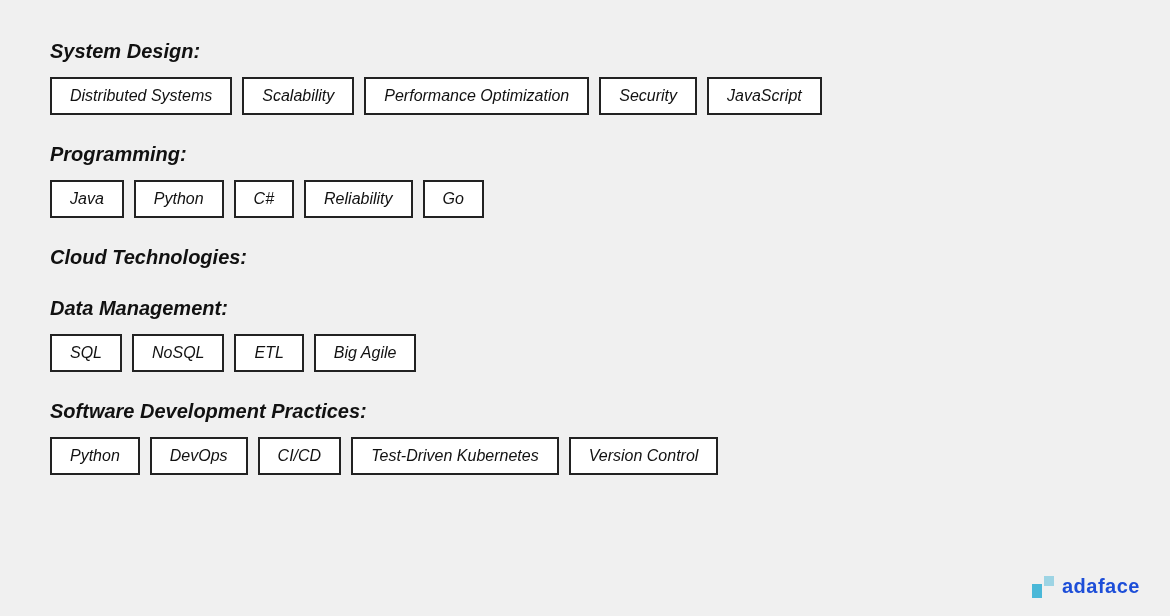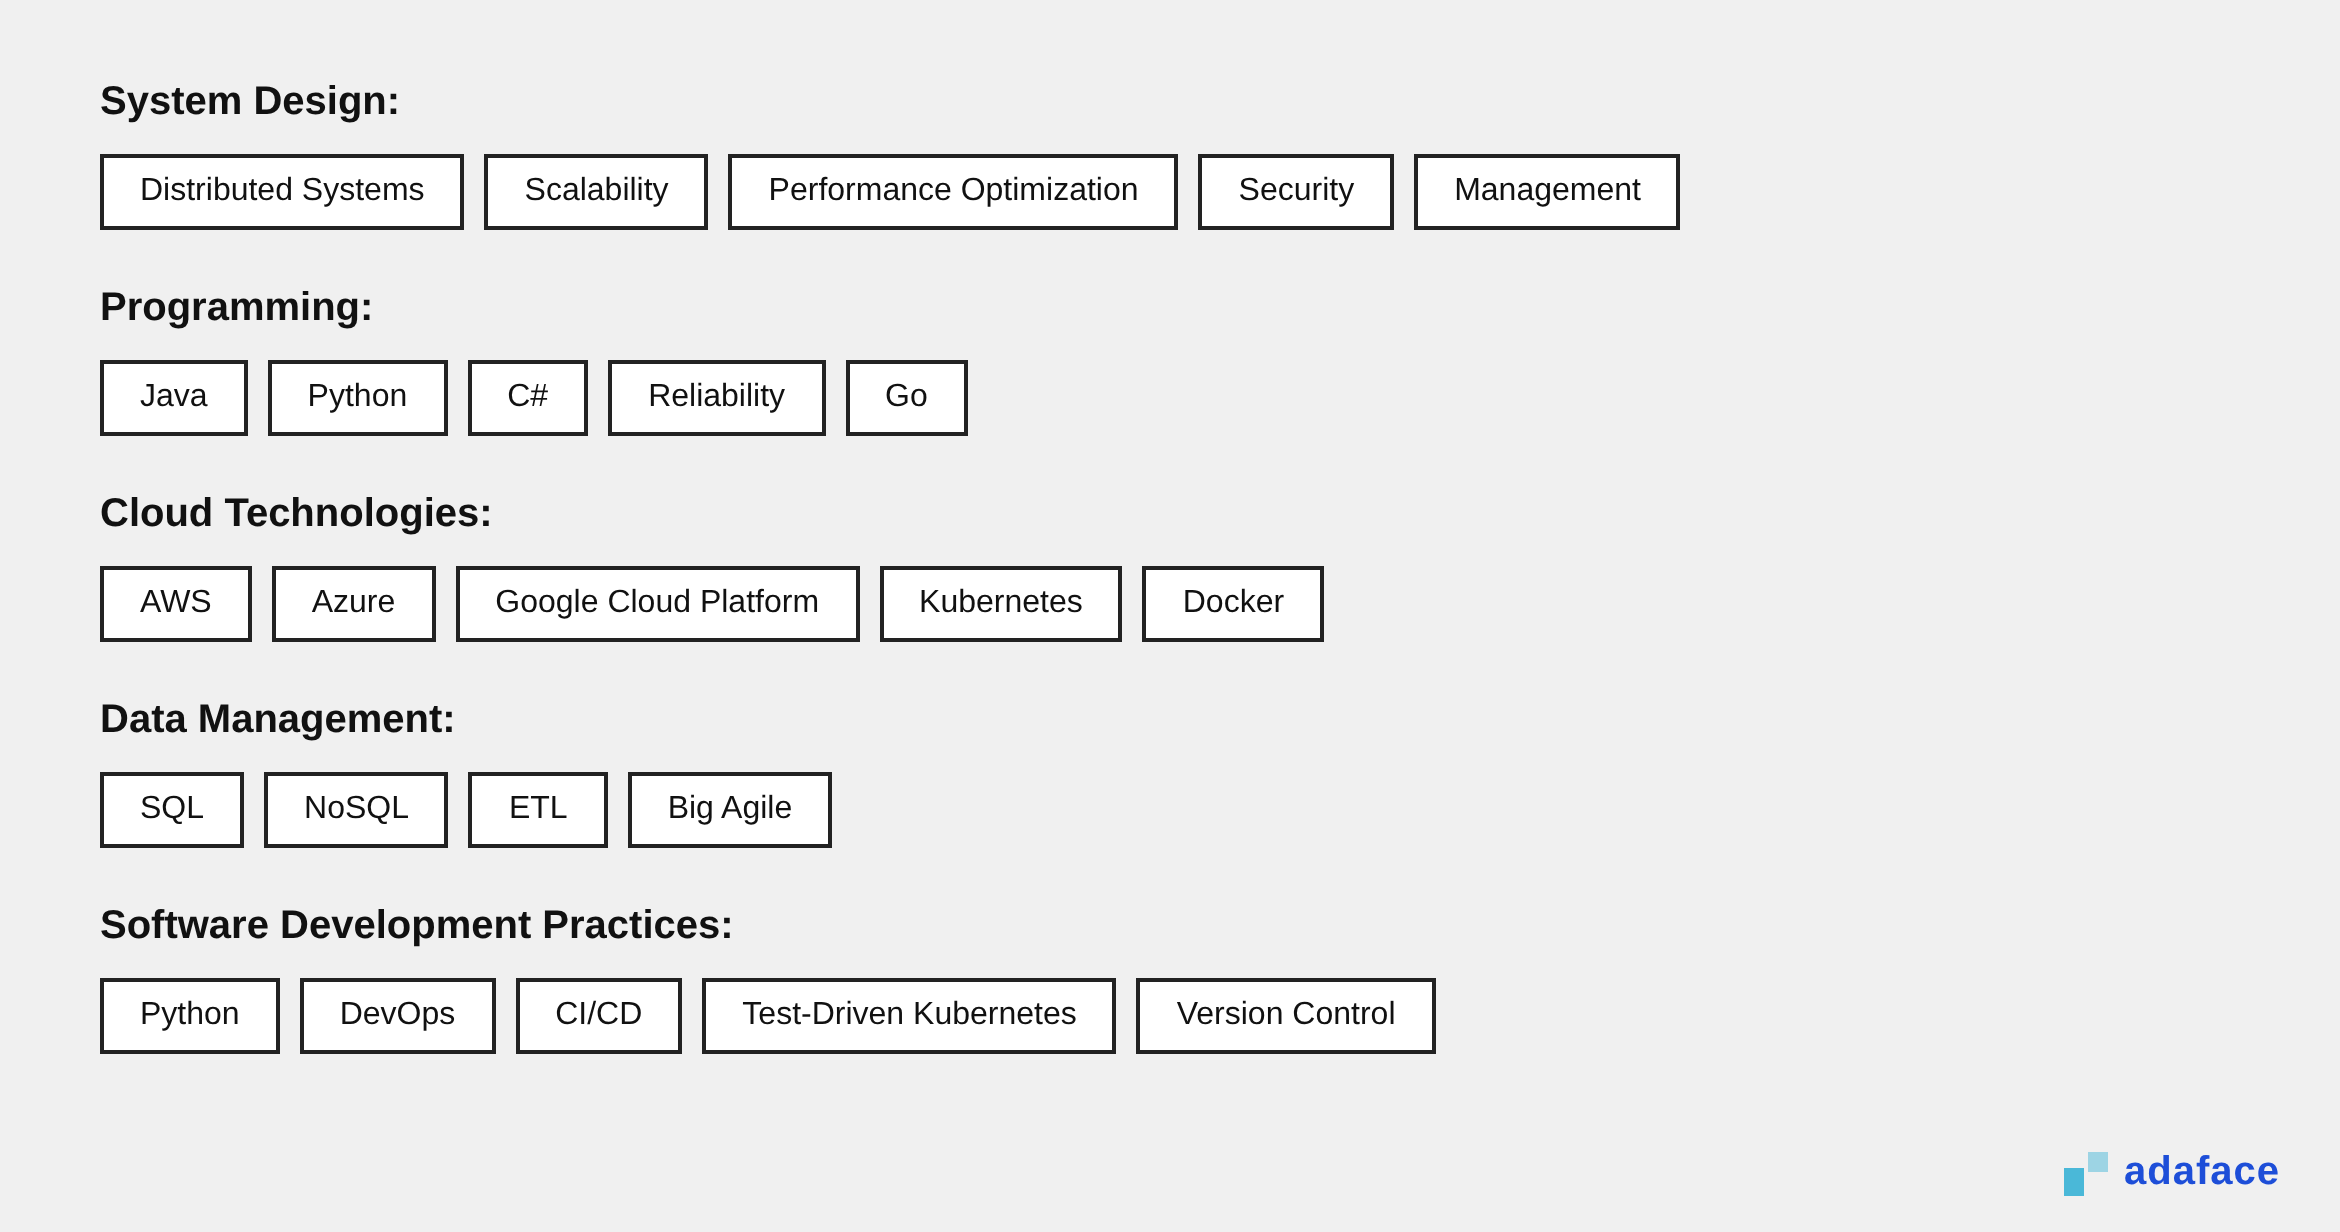--- a/index.html
+++ b/index.html
@@ -12,20 +12,21 @@
       width: 1170px;
       height: 616px;
       background-color: #f0f0f0;
       font-family: Arial, Helvetica, sans-serif;
       position: relative;
       overflow: hidden;
     }
 
     .content {
       padding: 40px 50px;
+      font-style: italic;
     }
 
     .section {
       margin-bottom: 28px;
     }
 
     .section-title {
       font-size: 20px;
       font-weight: bold;
       color: #111;
@@ -77,42 +78,35 @@
 <body>
 
 <div class="content">
     <div class="section">
       <div class="section-title">System Design:</div>
       <div class="tags">
         <div class="tag">Distributed Systems</div>
         <div class="tag">Scalability</div>
         <div class="tag">Performance Optimization</div>
         <div class="tag">Security</div>
-        <div class="tag">Management</div>
+        <div class="tag">JavaScript</div>
       </div>
     </div>
     <div class="section">
       <div class="section-title">Programming:</div>
       <div class="tags">
         <div class="tag">Java</div>
         <div class="tag">Python</div>
         <div class="tag">C#</div>
         <div class="tag">Reliability</div>
         <div class="tag">Go</div>
       </div>
     </div>
     <div class="section">
       <div class="section-title">Cloud Technologies:</div>
-      <div class="tags">
-        <div class="tag">AWS</div>
-        <div class="tag">Azure</div>
-        <div class="tag">Google Cloud Platform</div>
-        <div class="tag">Kubernetes</div>
-        <div class="tag">Docker</div>
-      </div>
     </div>
     <div class="section">
       <div class="section-title">Data Management:</div>
       <div class="tags">
         <div class="tag">SQL</div>
         <div class="tag">NoSQL</div>
         <div class="tag">ETL</div>
         <div class="tag">Big Agile</div>
       </div>
     </div>

